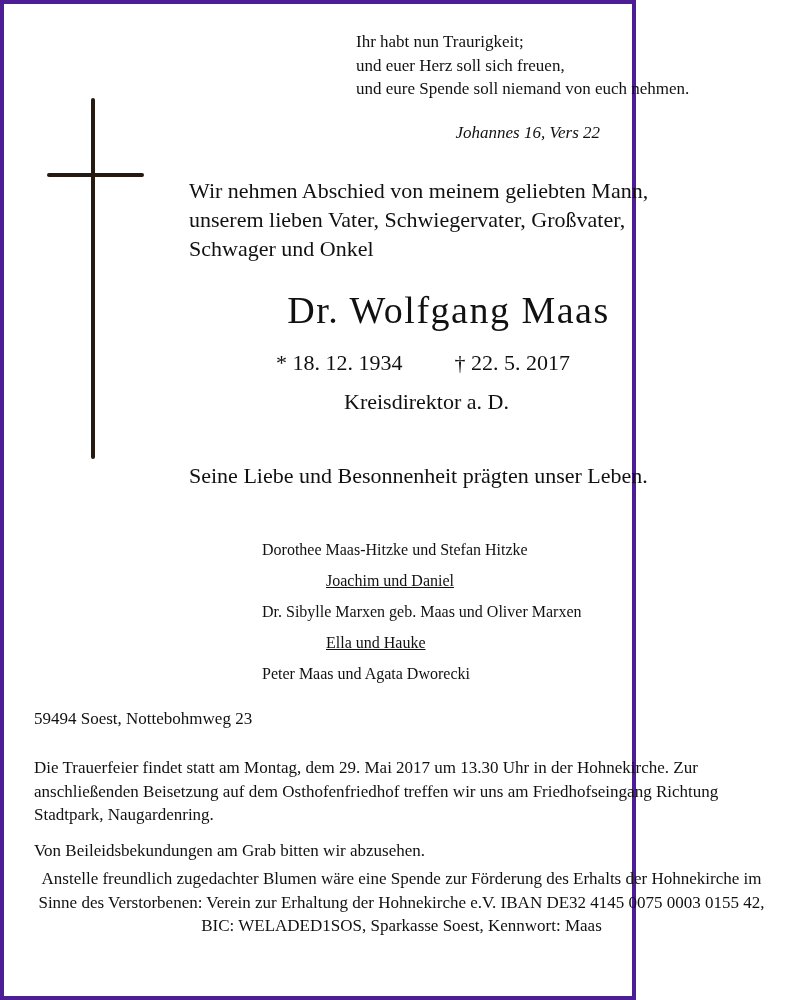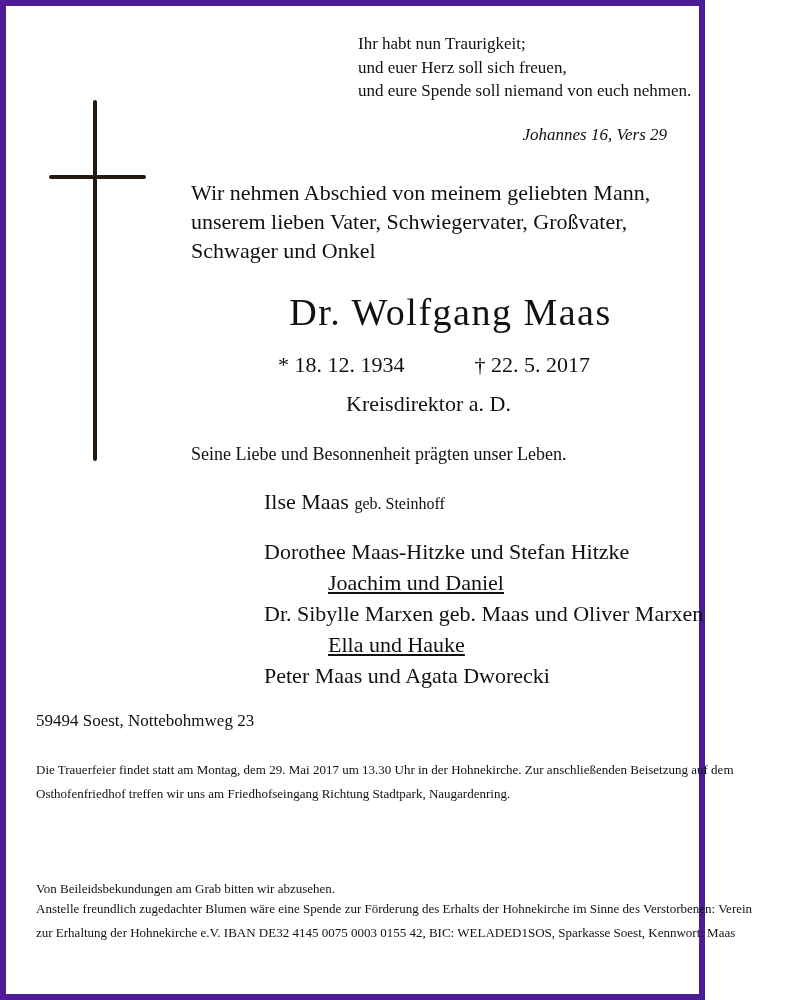--- a/index.html
+++ b/index.html
@@ -1,53 +1,53 @@
 <!DOCTYPE html>
 <html><head>
   <meta charset="utf-8">
   <style>
     html, body { margin: 0; padding: 0; background: #ffffff; }
     body { width: 789px; height: 1000px; position: relative; overflow: hidden; }
     .frame {
-      position: absolute; left: 0; top: 0; width: 705px; height: 1000px;
-      box-sizing: border-box; border: 6px solid #4c1d95; background: #ffffff;
+      position: absolute; left: 0; top: 0; width: 636px; height: 1000px;
+      box-sizing: border-box; border: 4px solid #4c1d95; background: #ffffff;
       font-family: "Liberation Serif", serif; color: #111111;
     }
     .abs { position: absolute; white-space: nowrap; }
     .verse { left: 352px; top: 26px; font-size: 17px; line-height: 23.5px; }
     .verse-ref { position: absolute; right: 32px; top: 119px; font-style: italic; font-size: 17px; }
     .cross-v { position: absolute; left: 87px; top: 94px; width: 4px; height: 361px; background: #241a12; border-radius: 2px; }
     .cross-h { position: absolute; left: 43px; top: 169px; width: 97px; height: 4px; background: #241a12; border-radius: 2px; }
     .intro { left: 185px; top: 172px; font-size: 22px; line-height: 29px; }
     .name { left: 0; width: 789px; text-align: center; top: 284px; font-size: 38px; letter-spacing: 1.5px; margin-left: -50px; }
     .dates { left: 272px; top: 346px; font-size: 22px; }
-    .dates .death { margin-left: 70px; }
+    .dates .death { margin-left: 52px; }
     .title { left: 340px; top: 385px; font-size: 22px; text-align: right; }
-    .motto { left: 185px; top: 438px; font-size: 18px; }
+    .motto { left: 185px; top: 459px; font-size: 22px; }
     .widow { left: 258px; top: 483px; font-size: 22px; }
     .widow .small { font-size: 16px; }
-    .family { left: 258px; top: 530px; font-size: 22px; line-height: 31px; }
+    .family { left: 258px; top: 530px; font-size: 16px; line-height: 31px; }
     .family .child { padding-left: 64px; text-decoration: underline; }
     .address { left: 30px; top: 705px; font-size: 17px; }
-    .para { left: 30px; font-size: 13px; line-height: 23.5px; white-space: normal; width: 735px; }
+    .para { left: 30px; font-size: 17px; line-height: 23.5px; white-space: normal; width: 735px; }
     .p1 { top: 752px; }
-    .p2 { top: 835px; margin-top: 36px; }
-    .p3 { top: 891px; }
+    .p2 { top: 835px; }
+    .p3 { top: 863px; text-align: center; }
   </style>
 </head>
 <body>
 
 <div class="frame">
 
   <div class="abs verse">
     <div>Ihr habt nun Traurigkeit;</div>
     <div>und euer Herz soll sich freuen,</div>
     <div>und eure Spende soll niemand von euch nehmen.</div>
   </div>
-  <div class="verse-ref">Johannes 16, Vers 29</div>
+  <div class="verse-ref">Johannes 16, Vers 22</div>
 
   <div>
     <div class="cross-v"></div>
     <div class="cross-h"></div>
   </div>
 
   <div class="abs intro">
     <div>Wir nehmen Abschied von meinem geliebten Mann,</div>
     <div>unserem lieben Vater, Schwiegervater, Großvater,</div>
     <div>Schwager und Onkel</div>
@@ -56,24 +56,20 @@
   <div class="abs name" style="left:50px; width:789px; margin-left:0;">Dr. Wolfgang Maas</div>
 
   <div class="abs dates">
     <span>* 18. 12. 1934</span><span class="death">† 22. 5. 2017</span>
   </div>
 
   <div class="abs title">Kreisdirektor a. D.</div>
 
   <div class="abs motto">Seine Liebe und Besonnenheit prägten unser Leben.</div>
 
-  <div class="abs widow">
-    <span>Ilse Maas</span>
-    <span class="small">geb. Steinhoff</span>
-  </div>
 
   <div class="abs family">
     <div>Dorothee Maas-Hitzke und Stefan Hitzke</div>
     <div class="child">Joachim und Daniel</div>
     <div>Dr. Sibylle Marxen geb. Maas und Oliver Marxen</div>
     <div class="child">Ella und Hauke</div>
     <div>Peter Maas und Agata Dworecki</div>
   </div>
 
   <div class="abs address">59494 Soest, Nottebohmweg 23</div>

